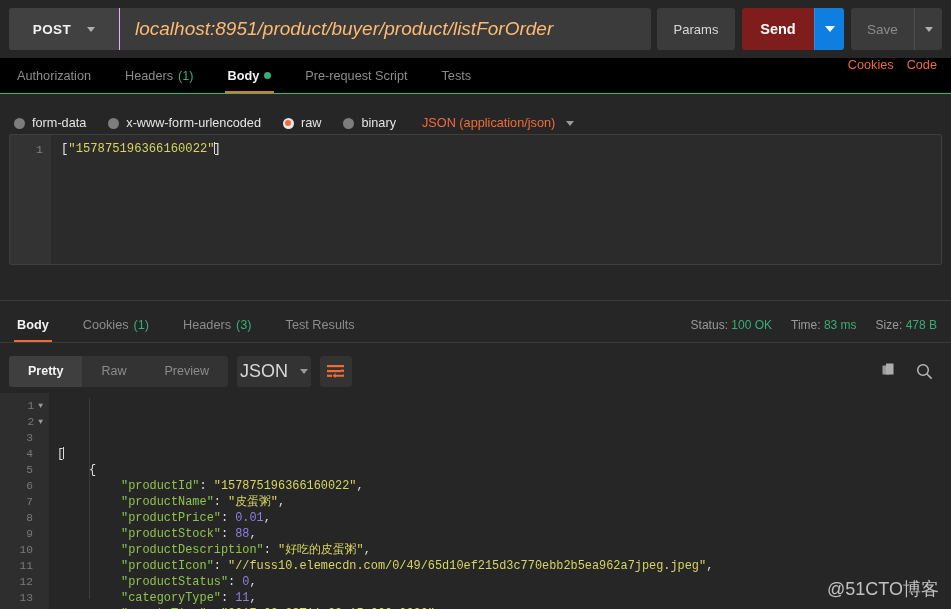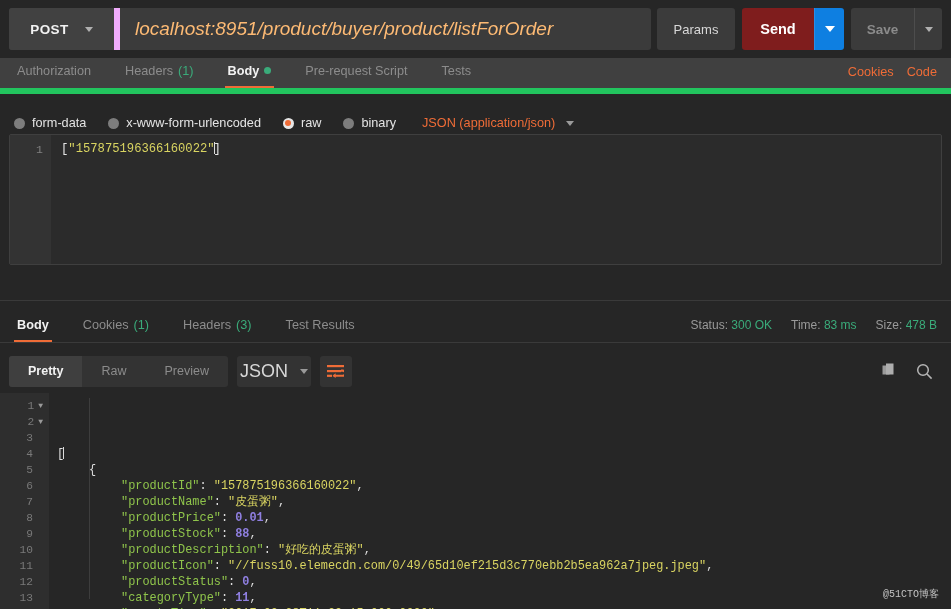--- a/index.html
+++ b/index.html
@@ -17,21 +17,21 @@
     background: #262626;
     display: flex; align-items: center; padding: 0 9px;
   }
   .method-url {
     display: flex; align-items: stretch; height: 42px; flex: 1;
     background: #3b3b3b; border-radius: 3px; overflow: hidden;
   }
   .method-box {
     width: 111px; background: #414141;
     display: flex; align-items: center; justify-content: center;
-    gap: 16px; cursor: pointer; border-right: 6px solid #f0abfc;
+    gap: 16px; cursor: pointer; border-right: 1px solid #f0abfc;
   }
   .method-label { color: #f2f2f2; font-size: 13.5px; font-weight: bold; letter-spacing: .4px; }
   .caret { width: 0; height: 0; border-left: 4.5px solid transparent;
            border-right: 4.5px solid transparent; border-top: 5px solid #b0b0b0; }
   .url-field {
     flex: 1; display: flex; align-items: center; padding-left: 15px;
     color: #fdba74; font-size: 19px; cursor: text; font-style: italic;
   }
   .params-btn {
     width: 78px; height: 42px; margin-left: 6px; background: #3b3b3b;
@@ -48,33 +48,33 @@
     width: 30px; background: #0e7fe1; border-left: 1px solid #2a8ee6;
     border-radius: 0 3px 3px 0; display: flex; align-items: center; justify-content: center;
     cursor: pointer;
   }
   .send-caret { width: 0; height: 0; border-left: 5px solid transparent;
                 border-right: 5px solid transparent; border-top: 6px solid #fff; }
   .save-group { display: flex; margin-left: 7px; height: 42px; }
   .save-btn {
     width: 63px; background: #3b3b3b; color: #8b8b8b; font-size: 13.5px;
     display: flex; align-items: center; justify-content: center;
-    border-radius: 3px 0 0 3px; cursor: pointer; font-weight: bold;
+    border-radius: 3px 0 0 3px; cursor: pointer;
   }
   .save-caret-btn {
     width: 28px; background: #3b3b3b; border-left: 1px solid #4d4d4d;
     border-radius: 0 3px 3px 0; display: flex; align-items: center; justify-content: center;
     cursor: pointer;
   }
 
   
   .req-tabs {
     position: absolute; left: 0; top: 58px; width: 951px; height: 36px;
-    background: #404040; border-bottom: 6px solid #22c55e;
-    display: flex; align-items: flex-end;
+    background: #000000; border-bottom: 1px solid #22c55e;
+    display: flex; align-items: flex-start;
   }
   .tab {
     height: 35px; padding: 0 17px; display: flex; align-items: center; gap: 5px;
     color: #8c8c8c; font-size: 12.7px; cursor: pointer; position: relative;
   }
   .tab.active { color: #f2f2f2; font-weight: bold; }
   .tab.active::after {
     content: ""; position: absolute; left: 14px; right: 14px; bottom: 0;
     height: 2.5px; background: #ef6c37;
   }
@@ -186,26 +186,26 @@
   .resp-code {
     flex: 1; padding: 5px 0 0 8px; font-size: 11.9px; line-height: 16px;
     white-space: pre; position: relative;
   }
   .indent-guide {
     position: absolute; top: 5px; bottom: 10px; width: 1px;
     background: #3d3d3d;
   }
   .jk { color: #8fc44b; }
   .jv-str { color: #d9d461; }
-  .jv-num { color: #8f7fe0; font-weight: bold; }
+  .jv-num { color: #8f7fe0; }
   .jp { color: #dedede; }
 
   .watermark {
     position: absolute; right: 12px; bottom: 8px;
-    color: #cfcfcf; font-size: 10px; font-family: Liberation Mono, monospace;
+    color: #cfcfcf; font-size: 18px; font-family: Liberation Sans, sans-serif;
     opacity: .92; pointer-events: none;
   }
 </style>
 </head>
 <body>
 
 <div class="app">
 
   <div class="urlbar">
     <div class="method-url">
@@ -296,21 +296,21 @@
       </div>
       <div class="tab">
         <span>Headers</span>
         <span class="count">(3)</span>
       </div>
       <div class="tab">
         <span>Test Results</span>
       </div>
       <div class="resp-meta">
       <span><span class="meta-k">Status:</span>
-        <span class="meta-v">300 OK</span></span>
+        <span class="meta-v">100 OK</span></span>
       <span><span class="meta-k">Time:</span>
         <span class="meta-v">83 ms</span></span>
       <span><span class="meta-k">Size:</span>
         <span class="meta-v">478 B</span></span>
     </div>
   </div>
 
   <div class="resp-toolbar">
     <div class="seg" id="view-modes">
         <div class="seg-item active">Pretty</div>

